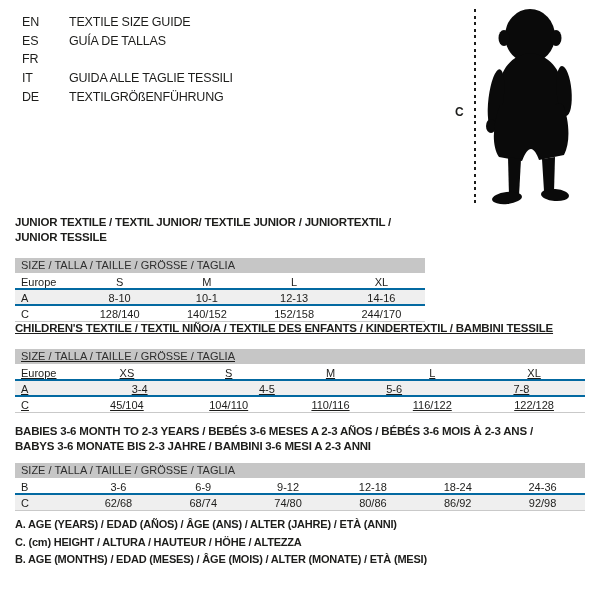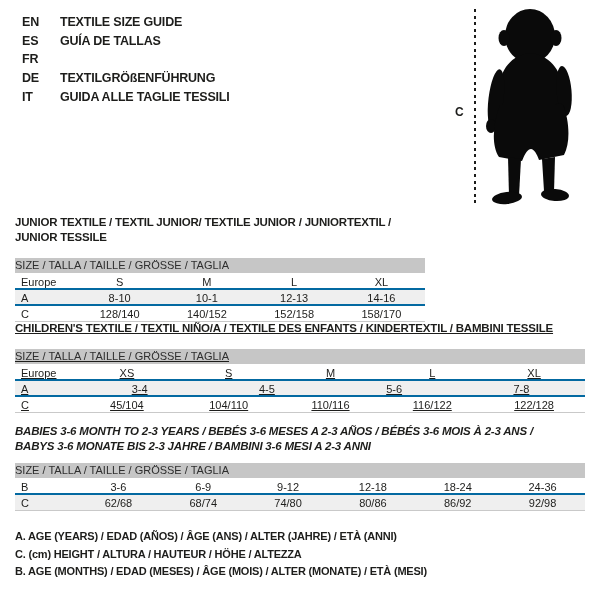--- a/index.html
+++ b/index.html
@@ -3,71 +3,71 @@
 <meta charset="utf-8">
 <style>
   html,body{margin:0;padding:0;background:#fff;}
   .page{
     position:relative; width:600px; height:600px; overflow:hidden;
     background:#fff; color:#1d1d1b;
     font-family:"Liberation Sans","DejaVu Sans",sans-serif;
   }
   
   .lang-list{position:absolute; top:13px; left:22px;}
-  .lang-row{display:flex; line-height:18.7px; font-size:12.5px; font-weight:bold; letter-spacing:-0.2px;}
+  .lang-row{display:flex; line-height:18.7px; font-size:12.5px; font-weight:normal; letter-spacing:-0.2px;gap:9px;}
   .lang-code{width:38px;}
   
   .measure-line{
     position:absolute; left:474px; top:9px; width:2px; height:197px;
     background:repeating-linear-gradient(to bottom,#1d1d1b 0 3px,transparent 3px 6.6px);
   }
   .measure-label{position:absolute; left:455px; top:105px; font-size:12px; font-weight:bold;}
   .toddler{position:absolute; left:486px; top:7px; width:92px; height:200px;}
   
   .table-block{position:absolute; left:15px;}
   .tb-0{top:215px; width:410px;}
   .tb-1{top:321px; width:570px;text-decoration:underline;}
   .tb-2{top:424px; width:570px;}
   .t-title{font-weight:bold; font-size:11.5px; line-height:15px; letter-spacing:-0.2px; margin-bottom:13px;}
-  .tb-2 .t-title{margin-bottom:9px;font-style:italic;}
-  .t-bar{background:#c6c6c6; height:15px; line-height:15px; font-size:11px; color:#2e2e2e;}
+  .tb-2 .t-title{margin-bottom:9px;}
+  .t-bar{background:#c6c6c6; height:15px; line-height:15px; padding-left:6px; font-size:11px; color:#2e2e2e;}
   .t-bar{margin-bottom:1px;}
   .t-rows .t-row{display:flex; height:16px; line-height:16px; font-size:11px; box-sizing:border-box; border-bottom:2px solid #0369a1;}
   .t-rows .t-row:nth-child(even){background:#efefef;}
   .t-rows .t-row:last-child{border-bottom:1px solid #c9c9c9;}
   .t-label{width:55px; padding-left:6px;}
   .t-cell{flex:1; text-align:center;}
   
-  .legend{position:absolute; left:15px; top:528px;}
+  .legend{position:absolute; left:15px; top:516px;}
   .legend-item{font-size:11px; font-weight:bold; line-height:17.6px; letter-spacing:-0.2px;}
 </style>
 </head>
 <body>
 
 <div class="page">
 
   <div class="lang-list">
       <div class="lang-row">
         <span class="lang-code">EN</span>
         <span class="lang-label">TEXTILE SIZE GUIDE</span>
       </div>
       <div class="lang-row">
         <span class="lang-code">ES</span>
         <span class="lang-label">GUÍA DE TALLAS</span>
       </div>
       <div class="lang-row">
         <span class="lang-code">FR</span>
       </div>
       <div class="lang-row">
+        <span class="lang-code">IT</span>
+        <span class="lang-label">GUIDA ALLE TAGLIE TESSILI</span>
+      </div>
+      <div class="lang-row">
         <span class="lang-code">DE</span>
         <span class="lang-label">TEXTILGRÖßENFÜHRUNG</span>
-      </div>
-      <div class="lang-row">
-        <span class="lang-code">IT</span>
-        <span class="lang-label">GUIDA ALLE TAGLIE TESSILI</span>
       </div>
     </div>
 
   <div class="measure-line"></div>
   <div class="measure-label">C</div>
   <svg class="toddler" viewBox="0 0 92 200" xmlns="http://www.w3.org/2000/svg">
     <g fill="#0a0a0a">
 
       <ellipse cx="44" cy="29" rx="25" ry="27"></ellipse>
       <ellipse cx="18" cy="31" rx="5.5" ry="8"></ellipse>
@@ -109,21 +109,21 @@
             <div class="t-cell">8-10</div>
             <div class="t-cell">10-1</div>
             <div class="t-cell">12-13</div>
             <div class="t-cell">14-16</div>
           </div>
           <div class="t-row">
             <div class="t-label">C</div>
             <div class="t-cell">128/140</div>
             <div class="t-cell">140/152</div>
             <div class="t-cell">152/158</div>
-            <div class="t-cell">158/170</div>
+            <div class="t-cell">244/170</div>
           </div>
         </div>
       </div>
       <div class="table-block tb-1">
         <div class="t-title">
           <div class="t-title-line">CHILDREN'S TEXTILE / TEXTIL NIÑO/A / TEXTILE DES ENFANTS / KINDERTEXTIL / BAMBINI TESSILE</div>
         </div>
         <div class="t-bar">SIZE / TALLA / TAILLE / GRÖSSE / TAGLIA</div>
         <div class="t-rows">
           <div class="t-row">

